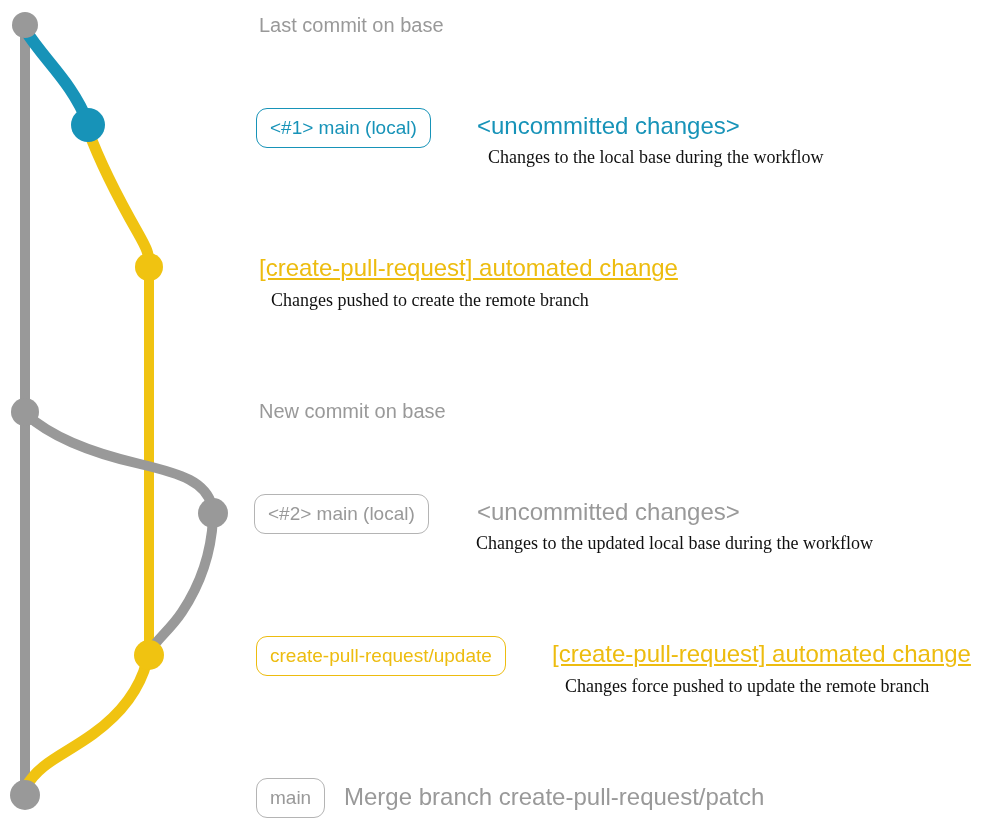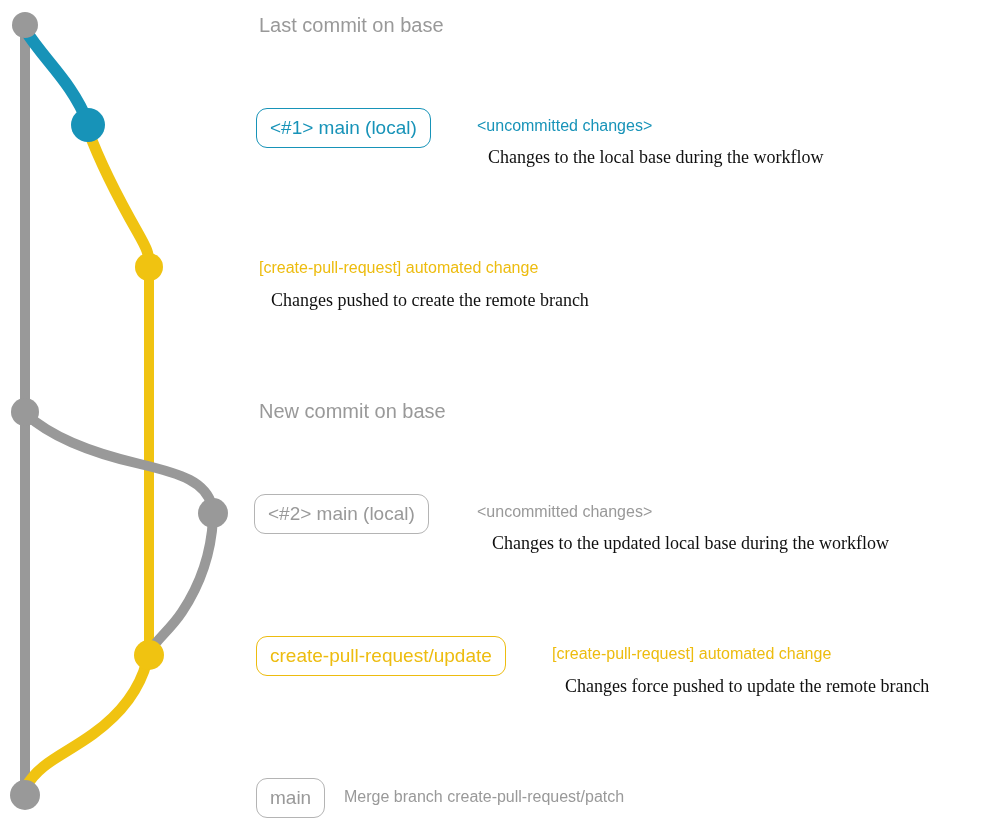--- a/index.html
+++ b/index.html
@@ -41,26 +41,26 @@
     padding: 8px 13px;
     font-size: 19px;
     line-height: 22px;
     background: #ffffff;
   }
   .badge-blue   { color: var(--blue);   border-color: var(--blue); }
   .badge-gray   { color: var(--gray);   border-color: var(--box-border-gray); }
   .badge-yellow { color: var(--yellow-text); border-color: var(--yellow-text); }
 
   .title {
-    font-size: 16px;
+    font-size: 24px;
     line-height: 24px;
   }
   .title-blue   { color: var(--blue); }
   .title-gray   { color: var(--gray); }
-  .title-yellow { color: var(--yellow-text); }
+  .title-yellow { color: var(--yellow-text); text-decoration: underline; }
 
   .note {
     font-family: "Liberation Serif", serif;
     color: var(--note-black);
     font-size: 18px;
     line-height: 22px;
   }
 </style>
 </head>
 <body style="background: rgb(255, 255, 255);">
@@ -102,21 +102,21 @@
 
   <div class="abs title title-yellow" style="left:259px; top:256px;">[create-pull-request] automated change</div>
   <div class="abs note" style="left:271px; top:289px;">Changes pushed to create the remote branch</div>
 
   <div class="abs heading-gray" style="left:259px; top:400px;">New commit on base</div>
 
   <div class="abs" style="left:254px; top:494px;">
     <span class="badge badge-gray">&lt;#2&gt; main (local)</span>
   </div>
   <div class="abs title title-gray" style="left:477px; top:500px;">&lt;uncommitted changes&gt;</div>
-  <div class="abs note" style="left:492px; top:532px;text-align:right;">Changes to the updated local base during the workflow</div>
+  <div class="abs note" style="left:476px; top:532px;text-align:right;">Changes to the updated local base during the workflow</div>
 
   <div class="abs" style="left:256px; top:636px;">
     <span class="badge badge-yellow">create-pull-request/update</span>
   </div>
   <div class="abs title title-yellow" style="left:552px; top:642px;">[create-pull-request] automated change</div>
   <div class="abs note" style="left:565px; top:675px;">Changes force pushed to update the remote branch</div>
 
   <div class="abs" style="left:256px; top:778px;">
     <span class="badge badge-gray">main</span>
   </div>

